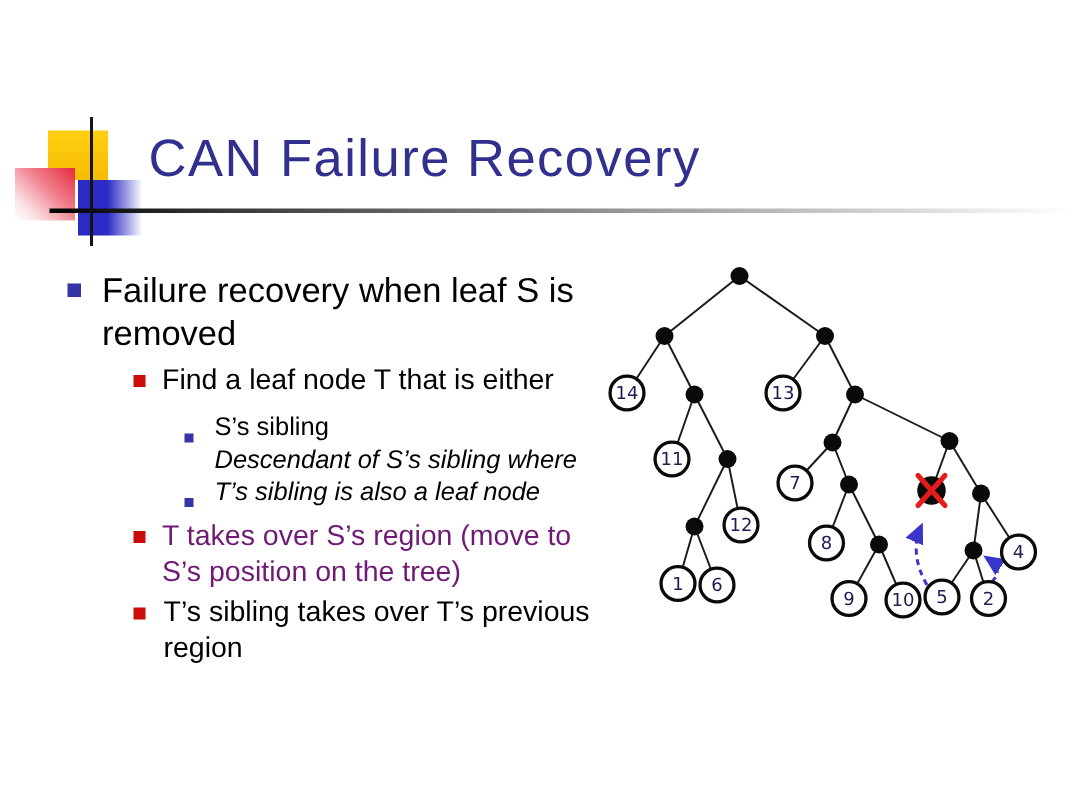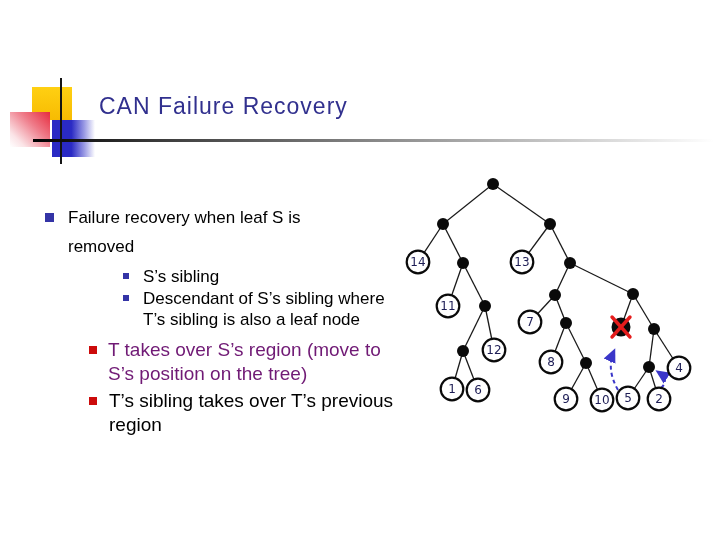--- a/index.html
+++ b/index.html
@@ -12,35 +12,35 @@
   .logo-yellow { position:absolute; left:32px; top:87px; width:40px; height:33px;
     background:linear-gradient(180deg,#ffd012 0%,#f7bb02 100%); }
   .logo-red { position:absolute; left:10px; top:112px; width:40px; height:35px;
     background:linear-gradient(225deg,#e62b3d 0%,#ef7d8b 40%,#fbe4e7 80%,#ffffff 100%); }
   .logo-blue { position:absolute; left:52px; top:120px; width:43px; height:37px;
     background:linear-gradient(90deg,#2a2ac4 0%,#2a2ac4 45%,#9a9ae4 75%,#ffffff 100%); }
   .logo-vline { position:absolute; left:60px; top:78px; width:2px; height:86px; background:#141414; }
   .title-rule { position:absolute; left:33px; top:139px; width:681px; height:3px;
     background:linear-gradient(90deg,#000000 0%,#3a3a3a 18%,#6f6f6f 40%,#a5a5a5 62%,#d4d4d4 82%,#ffffff 100%); }
   .page-title {
-    position:absolute; left:99px; top:84px; font-size:23px; line-height:44px;
+    position:absolute; left:99px; top:84px; font-size:35px; line-height:44px;
     letter-spacing:1px; color:#31308e; white-space:nowrap;
   }
   
   .bullet-list { position:absolute; left:36px; top:179px; width:400px; }
   .bullet-item { display:flex; align-items:flex-start; }
   .bullet-item .marker { flex:0 0 auto; }
-  .l1 { font-size:17px; line-height:29px; margin-bottom:5px;margin-top:24px; }
+  .l1 { font-size:23px; line-height:29px; margin-bottom:5px; }
   .l1 .marker { width:9px; height:9px; margin:10px 0 0 9px; }
   .l1 .txt { margin-left:14px; }
   .l2 { font-size:19px; line-height:24px; margin-bottom:8px; }
   .l2 .marker { width:8px; height:8px; margin:8px 0 0 53px; }
   .l2 .txt { margin-left:11px; }
   .l2.tight { margin-bottom:3px; }
-  .l3 { font-size:17px; line-height:21px; margin-bottom:1px; }
+  .l3 { font-size:17px; line-height:21px; margin-bottom:1px;align-items:flex-end; }
   .l3 .marker { width:6px; height:6px; margin:7px 0 0 87px; }
   .l3 .txt { margin-left:14px; }
   .l3.gap { margin-bottom:8px; }
   
   .tree-svg { position:absolute; left:395px; top:162px; width:315px; height:258px; }
 </style>
 </head>
 <body>
 
 <div class="slide">
@@ -51,27 +51,31 @@
   <div class="logo-vline"></div>
   <div class="title-rule"></div>
 
   <div class="page-title" style="color: rgb(49, 48, 142);">CAN Failure Recovery</div>
 
   <div class="bullet-list">
       <div class="bullet-item l1">
         <span class="marker" style="background: rgb(52, 52, 166);"></span>
         <div class="txt" style="color: rgb(0, 0, 0);">Failure recovery when leaf S is<br>removed</div>
       </div>
+      <div class="bullet-item l2">
+        <span class="marker" style="background: rgb(204, 11, 11);"></span>
+        <div class="txt" style="color: rgb(0, 0, 0);">Find a leaf node T that is either</div>
+      </div>
       <div class="bullet-item l3">
         <span class="marker" style="background: rgb(52, 52, 166);"></span>
         <div class="txt" style="color: rgb(0, 0, 0);">S’s sibling</div>
       </div>
       <div class="bullet-item l3 gap">
         <span class="marker" style="background: rgb(52, 52, 166);"></span>
-        <div class="txt" style="color: rgb(0, 0, 0);">Descendant of S’s sibling where<br>T’s sibling is also a leaf node</div>
+        <div class="txt" style="color: rgb(0, 0, 0); font-style: italic;">Descendant of S’s sibling where<br>T’s sibling is also a leaf node</div>
       </div>
       <div class="bullet-item l2 tight">
         <span class="marker" style="background: rgb(204, 11, 11);"></span>
         <div class="txt" style="color: #701a75;">T takes over S’s region (move to<br>S’s position on the tree)</div>
       </div>
       <div class="bullet-item l2">
         <span class="marker" style="background: rgb(204, 11, 11);"></span>
         <div class="txt" style="color: rgb(0, 0, 0); margin-left: 12px;">T’s sibling takes over T’s previous<br>region</div>
       </div>
     </div>

